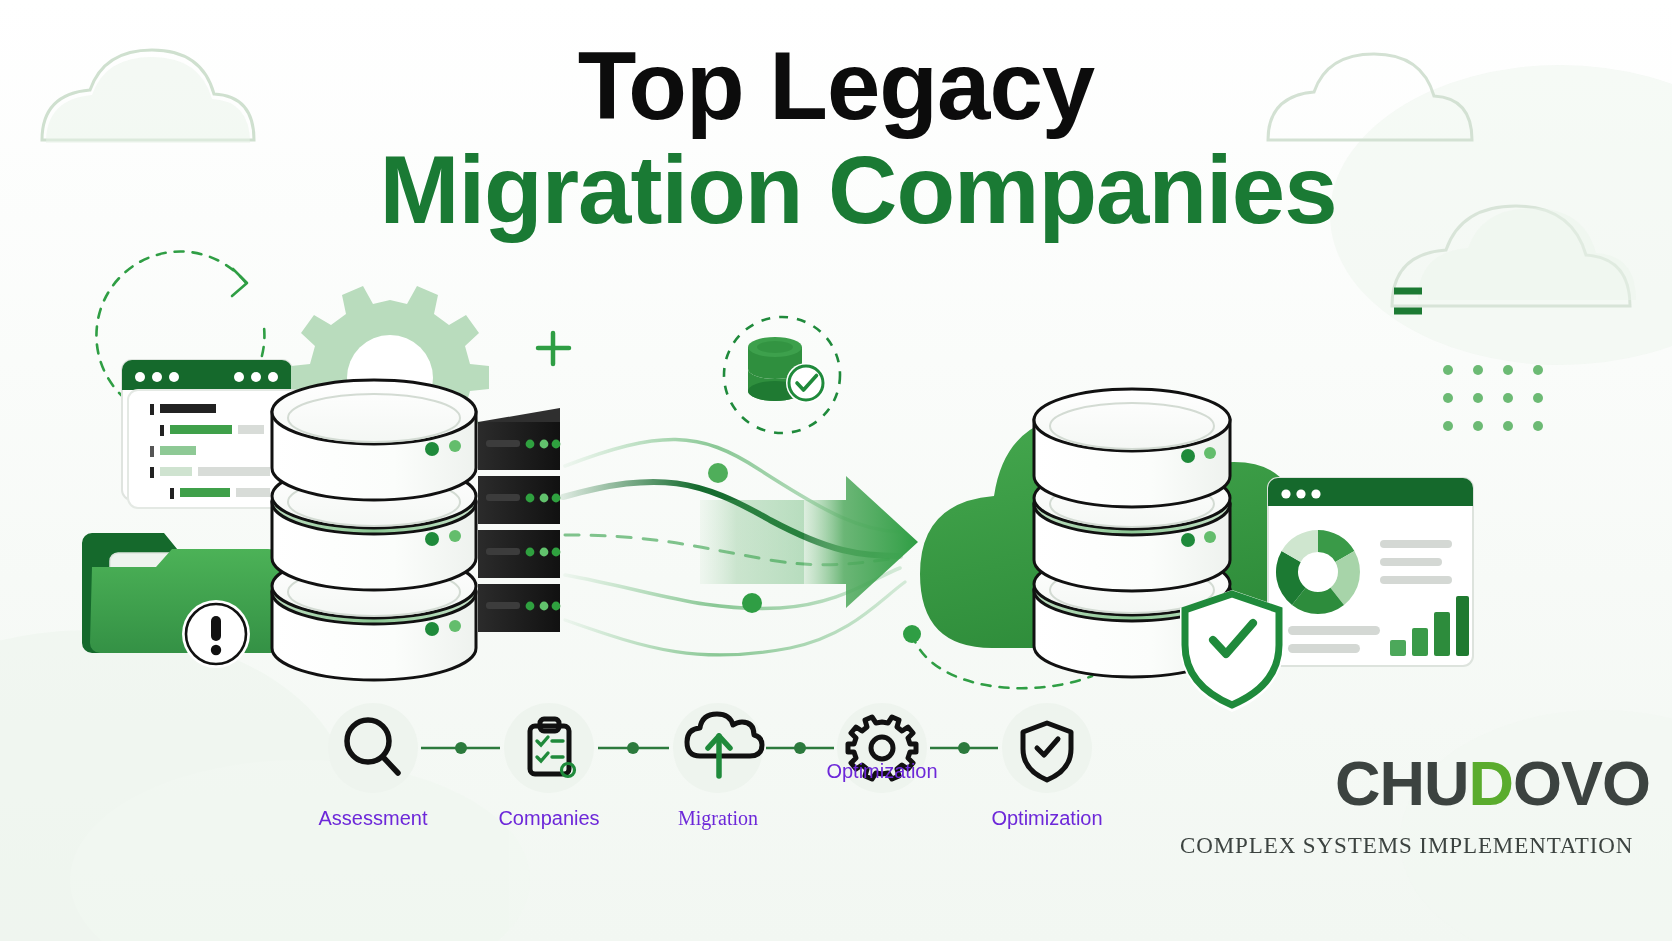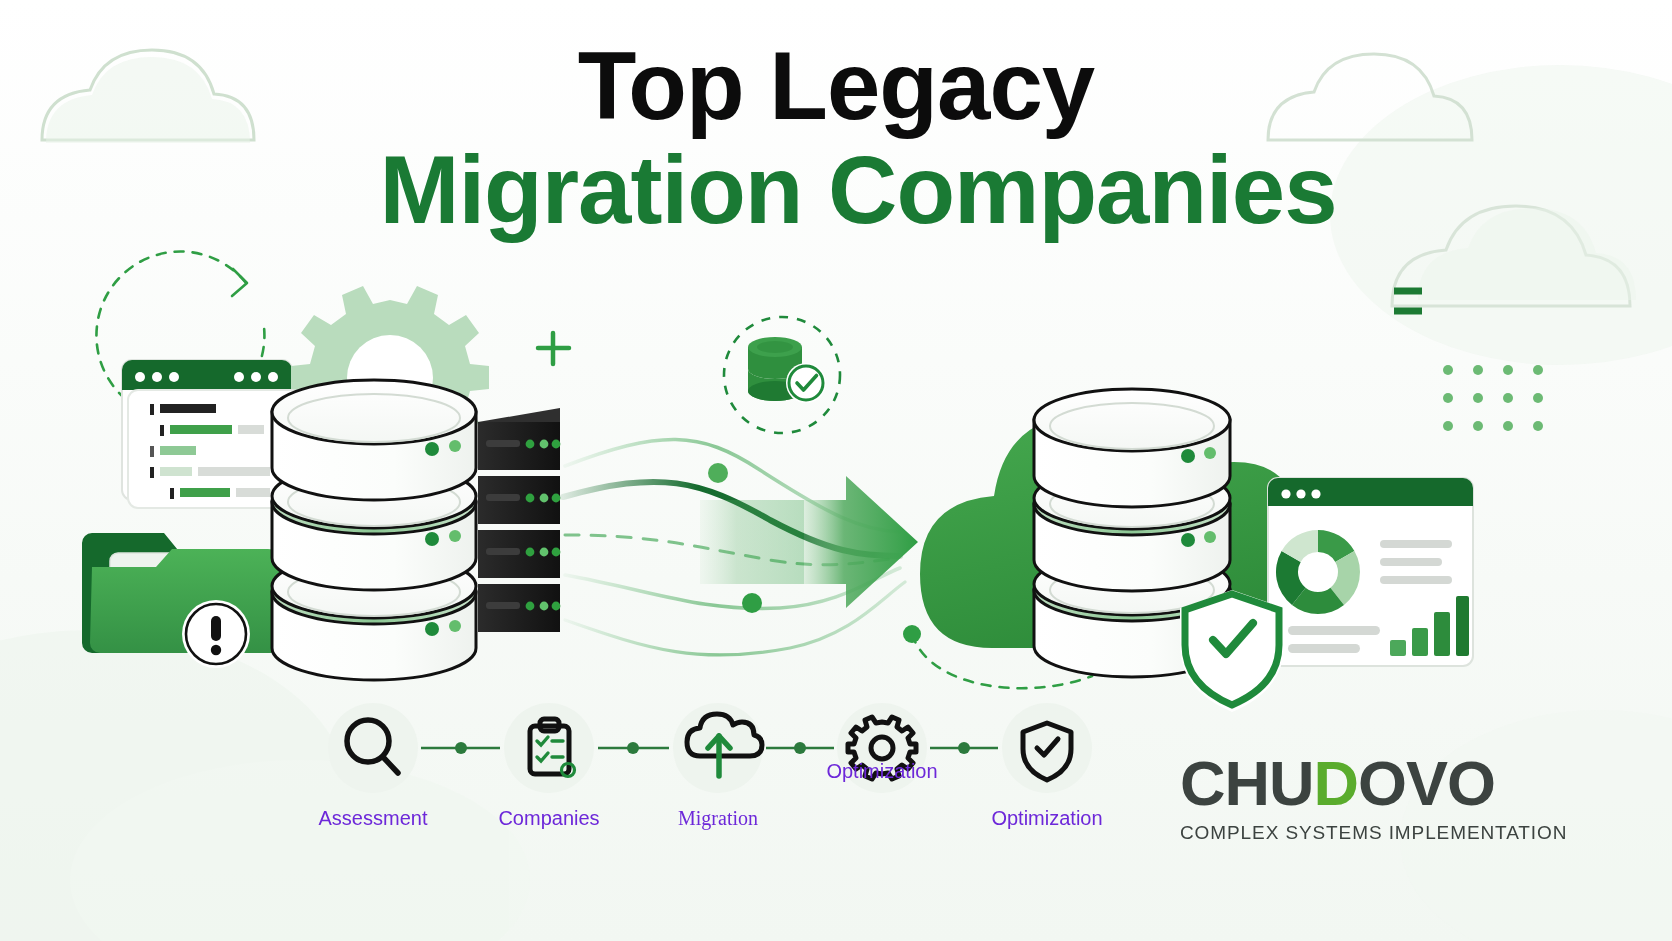--- a/index.html
+++ b/index.html
@@ -21,25 +21,25 @@
     font-size:96px;font-weight:bold;color:#1a7a34;letter-spacing:-1px;
     font-family:"Liberation Sans", sans-serif;display:block;margin-top:8px;padding-left:44px;
   }
   .steplabel{
     position:absolute;text-align:left;font-size:20px;color:#6d28d9;
     font-family:"Liberation Sans", sans-serif;white-space:nowrap;
     transform:translateX(-50%);
   }
   .logo{position:absolute;left:1180px;top:752px;width:470px;}
   .logoword{font-size:63px;font-weight:bold;letter-spacing:-1px;line-height:1;
-    font-family:"Liberation Sans", sans-serif;white-space:nowrap;}
+    font-family:"Liberation Sans", sans-serif;white-space:nowrap;text-align:right;}
   .logoword .dk{color:#3c4340;}
   .logoword .gr{color:#5aac2d;}
-  .logotag{font-size:19px;color:#3c4340;letter-spacing:0.9px;margin-top:7px;
-    font-family:Liberation Sans, sans-serif;white-space:nowrap;}
+  .logotag{font-size:23px;color:#3c4340;letter-spacing:0.9px;margin-top:18px;
+    font-family:Liberation Serif, serif;white-space:nowrap;}
 </style>
 </head>
 <body>
 
 <div id="stage">
 
   <svg width="1672" height="941" viewBox="0 0 1672 941">
     <defs>
       <linearGradient id="bgFade" x1="0" y1="0" x2="0" y2="1">
         <stop offset="0" stop-color="#ffffff"></stop>

